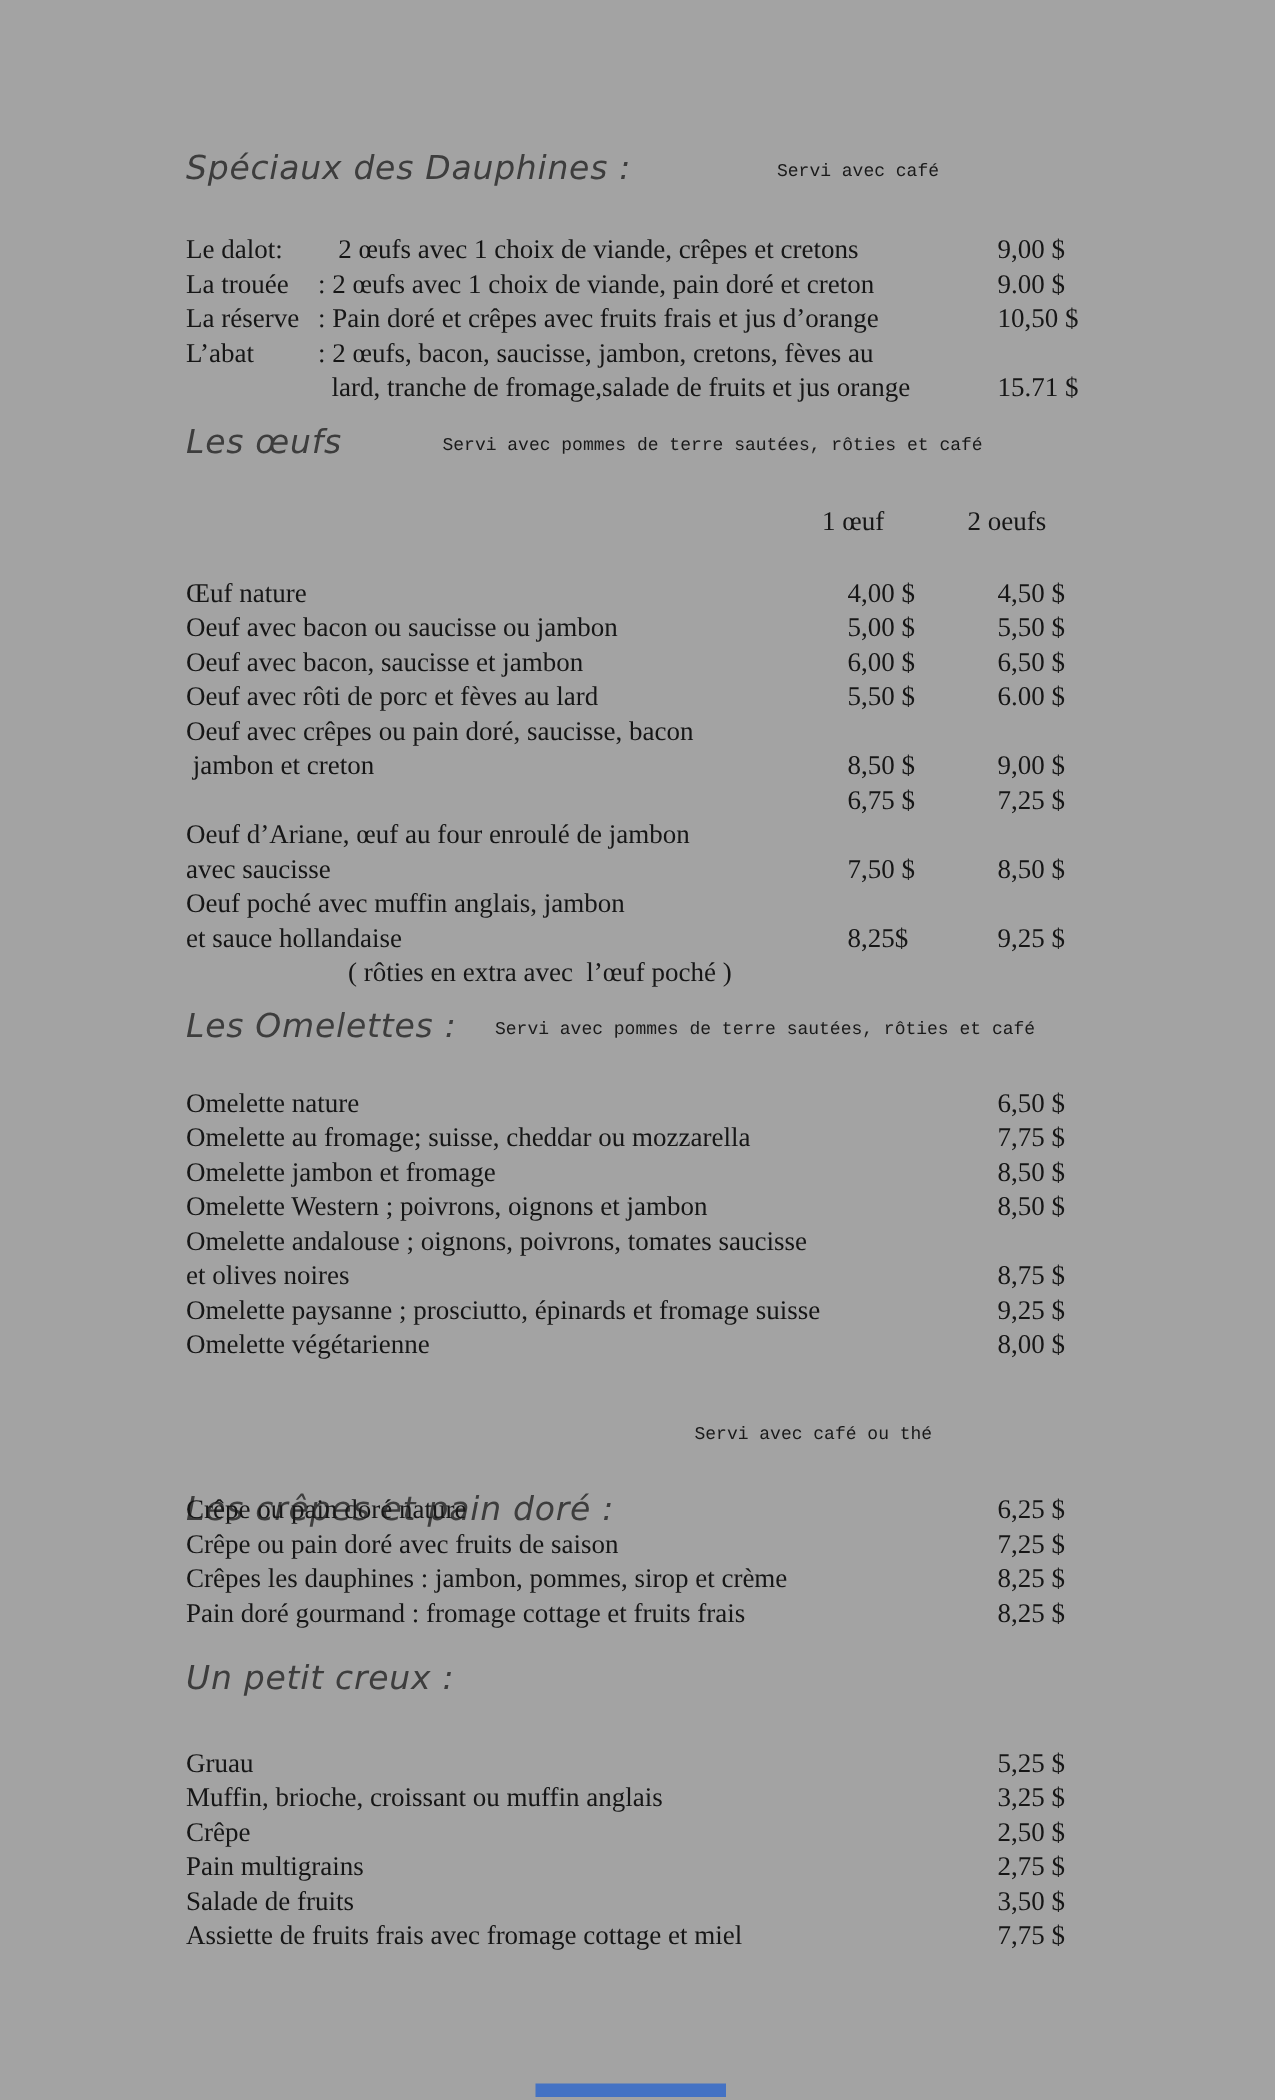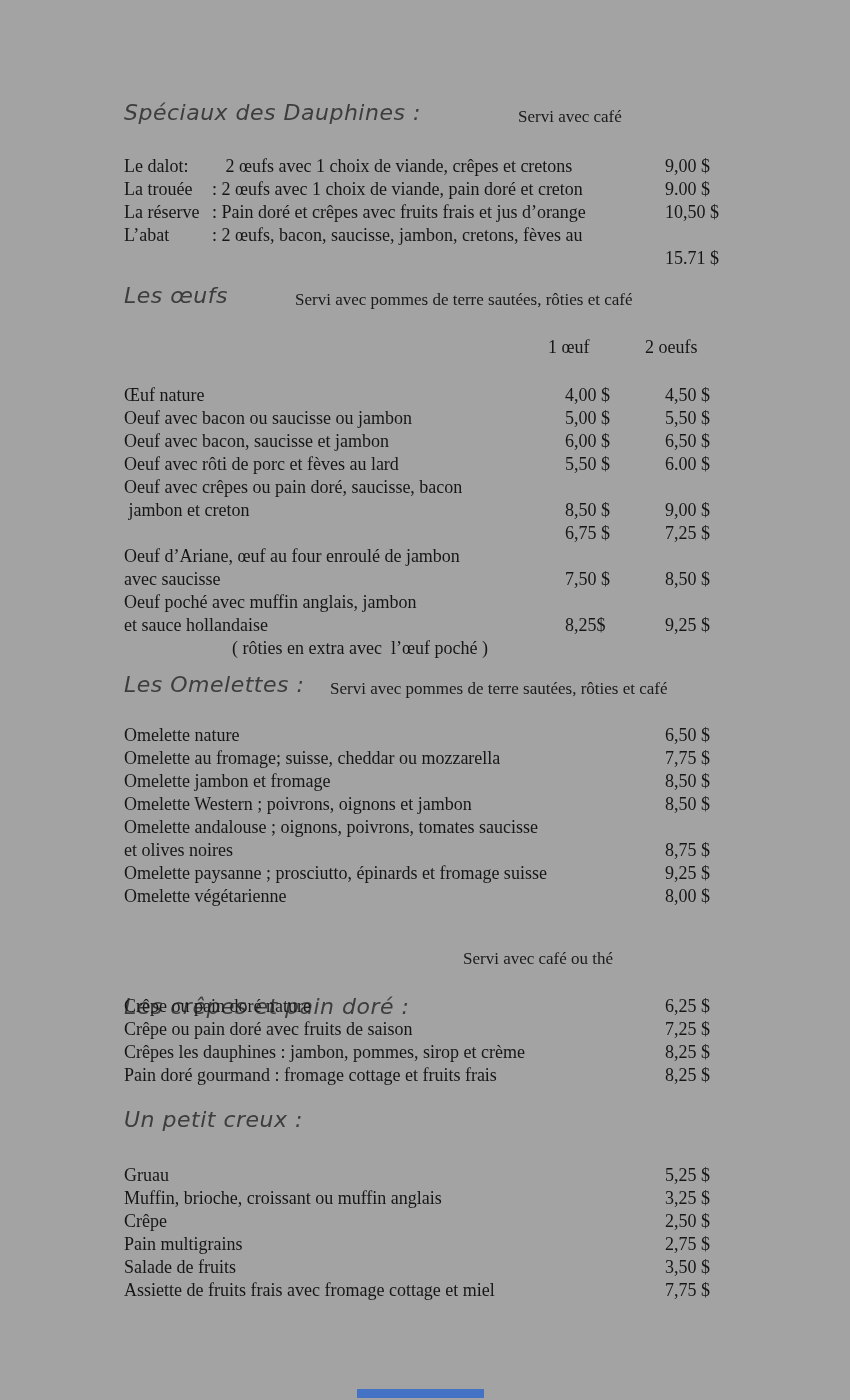--- a/index.html
+++ b/index.html
@@ -1,22 +1,22 @@
 <!DOCTYPE html>
 <html><head>
 <meta charset="utf-8">
 <style>
   html,body{margin:0;padding:0;background:#ffffff;}
   .page{position:relative;width:850px;height:1400px;background:#a3a3a3;overflow:hidden;
         font-family:"Liberation Serif", serif;color:#161616;}
   .heading{position:absolute;left:124px;
         font-family:cursive,"DejaVu Sans",sans-serif;font-style:italic;
         font-size:22px;letter-spacing:0.5px;color:#3d3d3d;white-space:pre;}
-  .note{position:absolute;font-family:Liberation Serif, serif;font-style:normal;
-        font-size:17px;letter-spacing:0;color:#1a1a1a;white-space:pre;}
+  .note{position:absolute;font-family:Liberation Mono, monospace;font-style:normal;
+        font-size:12px;letter-spacing:0;color:#1a1a1a;white-space:pre;}
   .rows{position:absolute;left:0;width:850px;}
   .row{position:relative;height:23px;font-size:18px;line-height:23px;}
   .row span{position:absolute;white-space:pre;}
   .c1{left:124px;}
   .c2{left:212px;}
   .t{left:124px;}
   .p{left:665px;}
   .p1{left:565px;}
   .p2{left:665px;}
   .colhead{position:absolute;font-size:18px;white-space:pre;}
@@ -48,20 +48,21 @@
       <span class="c2">: Pain doré et crêpes avec fruits frais et jus d’orange</span>
       <span class="p">10,50 $</span>
     </div>
     <div class="row">
       <span class="c1">L’abat</span>
       <span class="c2">: 2 œufs, bacon, saucisse, jambon, cretons, fèves au</span>
       <span class="p"></span>
     </div>
     <div class="row">
       <span class="c1"></span>
+      <span class="c2">  lard, tranche de fromage,salade de fruits et jus orange</span>
       <span class="p">15.71 $</span>
     </div>
   </div>
 
   <div class="heading" style="top:283px;">Les œufs</div>
   <div class="note" style="left:295px;top:290px;">Servi avec pommes de terre sautées, rôties et café</div>
   <div class="colhead ch1">1 œuf</div>
   <div class="colhead ch2">2 oeufs</div>
   <div class="rows" style="top:384px;">
     <div class="row">

